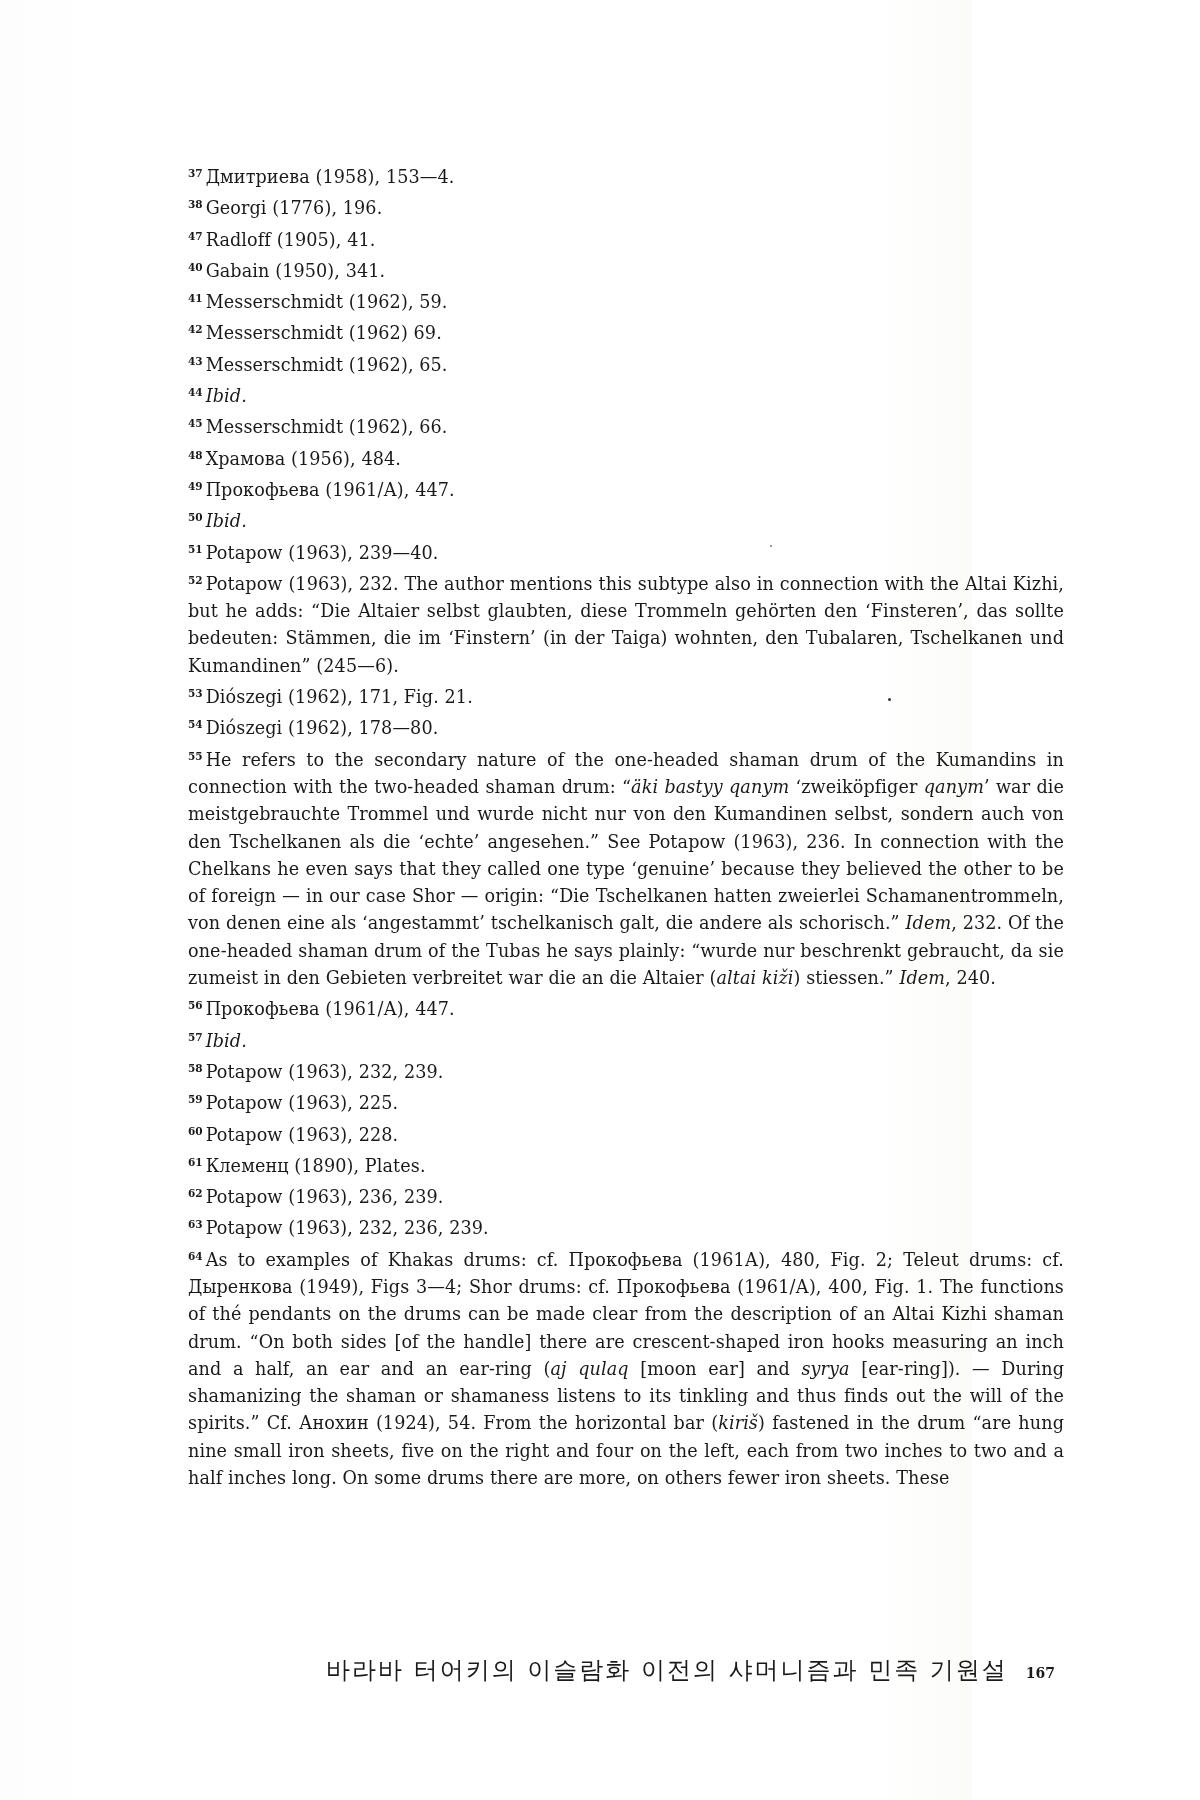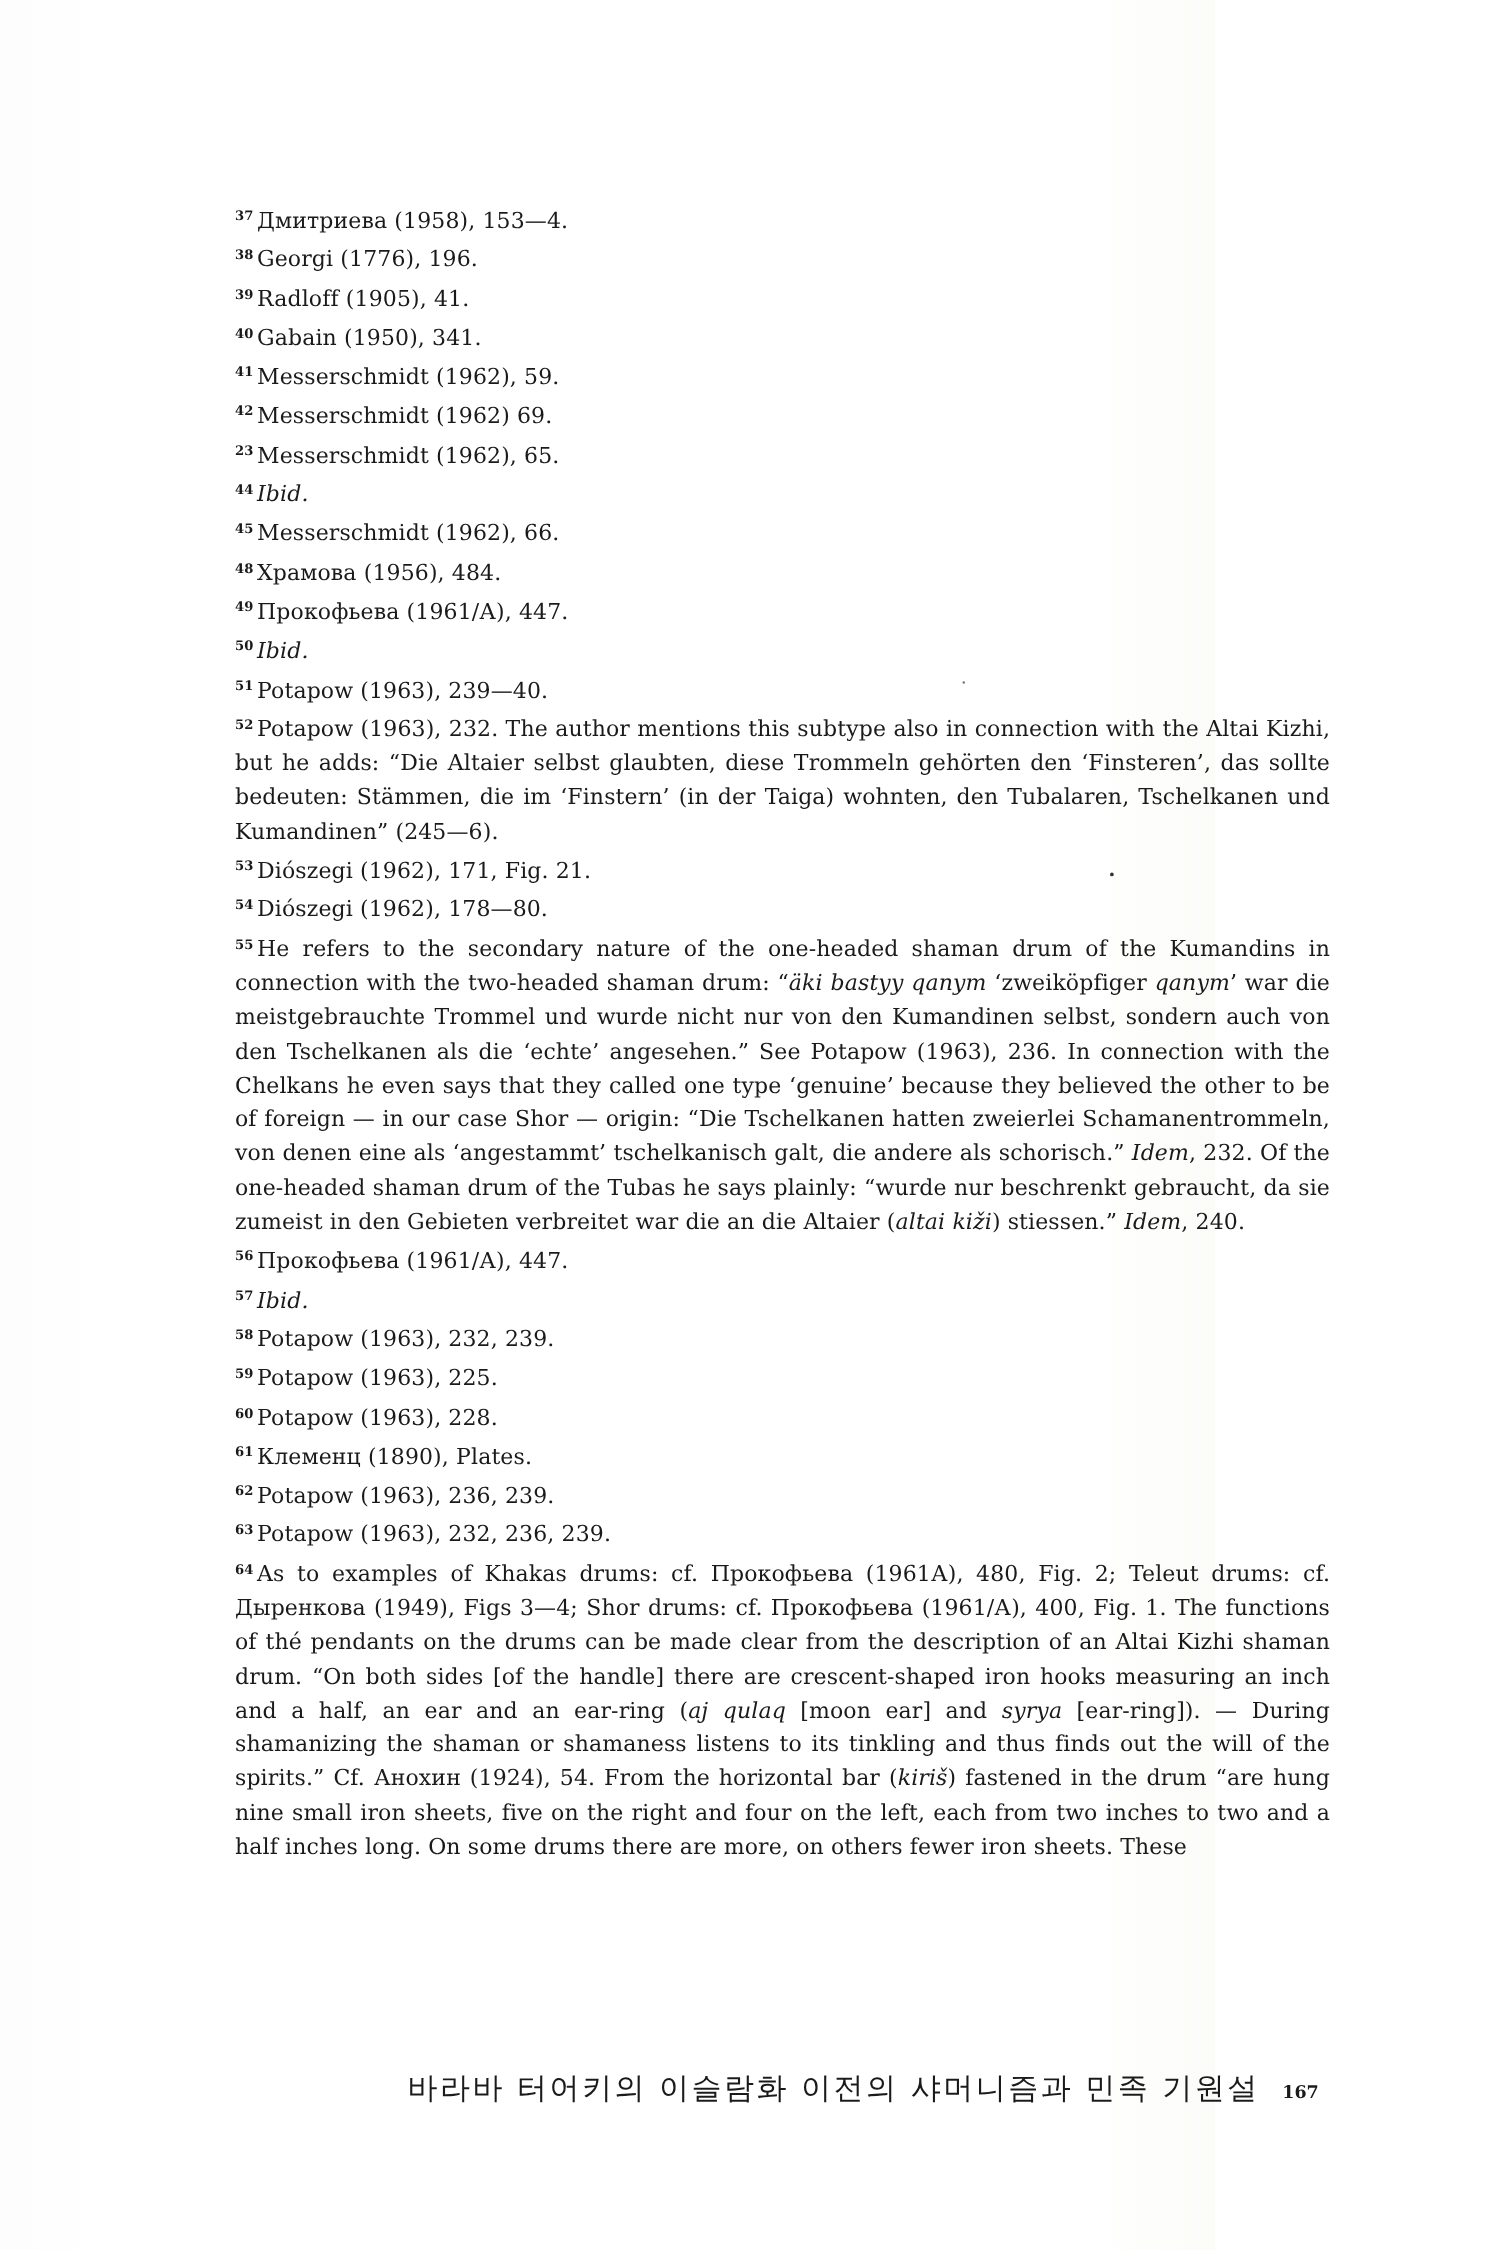--- a/index.html
+++ b/index.html
@@ -30,25 +30,25 @@
   .footer .pg { font-family: "DejaVu Serif", serif; font-weight: bold; font-size: 14px; margin-left: 18px; letter-spacing: 0; }
   .speck { position: absolute; width: 3px; height: 3px; border-radius: 50%; background: #333; }
 </style>
 </head>
 <body>
 
 <div class="page">
   <div class="notes" id="notes">
       <p class="fn"><span class="sup">37</span><span>Дмитриева (1958), 153—4.</span></p>
       <p class="fn"><span class="sup">38</span><span>Georgi (1776), 196.</span></p>
-      <p class="fn"><span class="sup">39</span><span>Radloff (1905), 41.</span></p>
+      <p class="fn"><span class="sup">47</span><span>Radloff (1905), 41.</span></p>
       <p class="fn"><span class="sup">40</span><span>Gabain (1950), 341.</span></p>
       <p class="fn"><span class="sup">41</span><span>Messerschmidt (1962), 59.</span></p>
       <p class="fn"><span class="sup">42</span><span>Messerschmidt (1962) 69.</span></p>
-      <p class="fn"><span class="sup">23</span><span>Messerschmidt (1962), 65.</span></p>
+      <p class="fn"><span class="sup">43</span><span>Messerschmidt (1962), 65.</span></p>
       <p class="fn"><span class="sup">44</span><span class="it">Ibid.</span></p>
       <p class="fn"><span class="sup">45</span><span>Messerschmidt (1962), 66.</span></p>
       <p class="fn"><span class="sup">48</span><span>Храмова (1956), 484.</span></p>
       <p class="fn"><span class="sup">49</span><span>Прокофьева (1961/А), 447.</span></p>
       <p class="fn"><span class="sup">50</span><span class="it">Ibid.</span></p>
       <p class="fn"><span class="sup">51</span><span>Potapow (1963), 239—40.</span></p>
       <p class="fn"><span class="sup">52</span><span>Potapow (1963), 232. The author mentions this subtype also in connection with the Altai Kizhi, but he adds: “Die Altaier selbst glaubten, diese Trommeln gehörten den ‘Finsteren’, das sollte bedeuten: Stämmen, die im ‘Finstern’ (in der Taiga) wohnten, den Tubalaren, Tschelkanen und Kumandinen” (245—6).</span></p>
       <p class="fn"><span class="sup">53</span><span>Diószegi (1962), 171, Fig. 21.</span></p>
       <p class="fn"><span class="sup">54</span><span>Diószegi (1962), 178—80.</span></p>
       <p class="fn"><span class="sup">55</span><span>He refers to the secondary nature of the one-headed shaman drum of the Kumandins in connection with the two-headed shaman drum: “</span><span class="it">äki bastyy qanym</span><span> ‘zweiköpfiger </span><span class="it">qanym</span><span>’ war die meistgebrauchte Trommel und wurde nicht nur von den Kumandinen selbst, sondern auch von den Tschelkanen als die ‘echte’ angesehen.” See Potapow (1963), 236. In connection with the Chelkans he even says that they called one type ‘genuine’ because they believed the other to be of foreign — in our case Shor — origin: “Die Tschelkanen hatten zweierlei Schamanentrommeln, von denen eine als ‘angestammt’ tschelkanisch galt, die andere als schorisch.” </span><span class="it">Idem</span><span>, 232. Of the one-headed shaman drum of the Tubas he says plainly: “wurde nur beschrenkt gebraucht, da sie zumeist in den Gebieten verbreitet war die an die Altaier (</span><span class="it">altai kiži</span><span>) stiessen.” </span><span class="it">Idem</span><span>, 240.</span></p>

